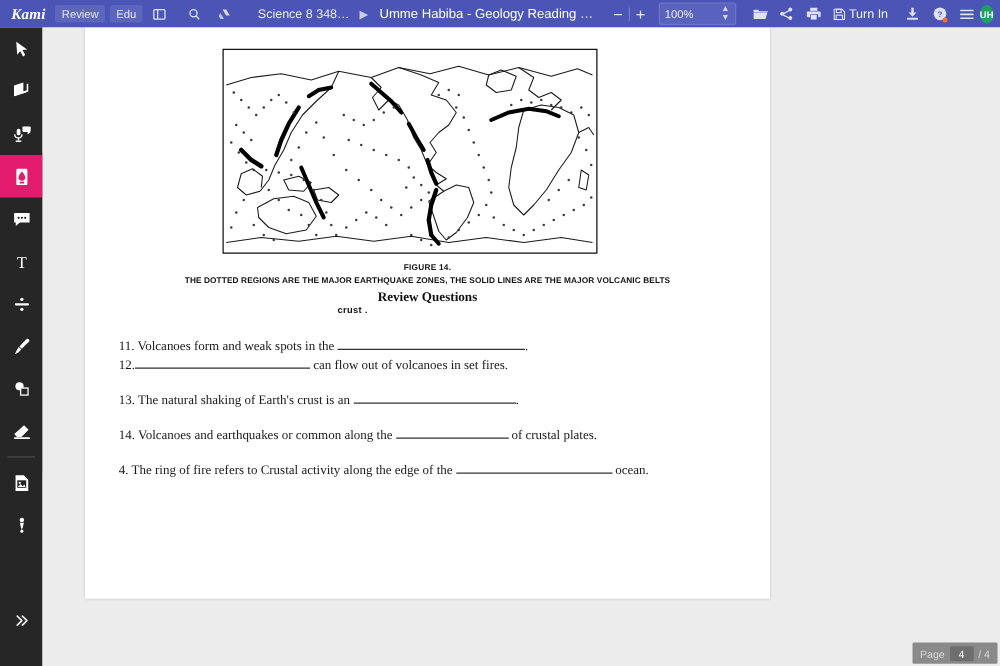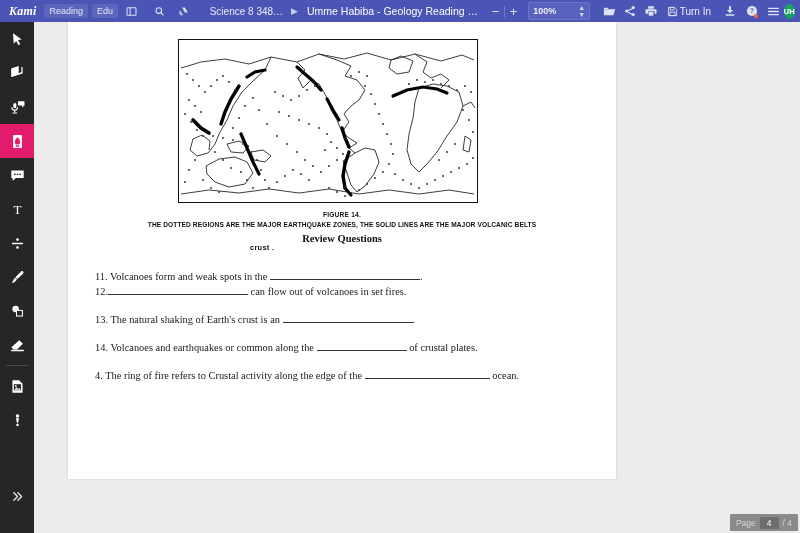--- a/index.html
+++ b/index.html
@@ -45,21 +45,21 @@
   .tb-zoomgrp { display: flex; align-items: center; margin-left: 4px; }
   .tb-zbtn {
     width: 17px; height: 22px; display: flex; align-items: center;
     justify-content: center; font-size: 13px; color: #e6e8f7;
   }
   .tb-vdiv { width: 1px; height: 11px; background: #737cc8; }
   .tb-zoomsel {
     margin-left: 6px; background: #5963bd; border: 1px solid #6c76c8;
     border-radius: 2px; height: 15px; width: 62px;
     display: flex; align-items: center; justify-content: space-between;
-    padding: 8px 4px; font-size: 9px; color: #eceefb; font-weight: bold;
+    padding: 8px 4px; font-size: 9px; color: #eceefb;
   }
   .tb-spin { font-size: 7px; line-height: 7px; color: #d2d6f0; }
   .tb-turnin { font-size: 10px; color: #eef0fb; padding-right: 3px; }
   .tb-avatar {
     width: 15px; height: 15px; border-radius: 50%;
     background: #1aa260; color: #fff; font-size: 7.5px; font-weight: bold;
     display: flex; align-items: center; justify-content: center;
     margin: 0 5px 0 3px; letter-spacing: .2px;
   }
   .help-dot {
@@ -137,21 +137,21 @@
     position: absolute; left: 27px;
     font-family: "Liberation Serif", serif;
     font-size: 10.4px; color: #1a1a1a;
     white-space: nowrap;
   }
   .blank {
     display: inline-block; border-bottom: 1px solid #333;
     vertical-align: baseline; height: 11px;
   }
   #annot-crust {
-    position: absolute; left: 182px; top: 221px;
+    position: absolute; left: 202px; top: 221px;
     font-family: "Liberation Sans", sans-serif;
     font-size: 7.4px; font-weight: bold; color: #111;
     letter-spacing: .3px;
   }
 
   
   #page-ind {
     position: absolute; right: 2px; bottom: 2px;
     height: 17px; background: #8a8a8a;
     display: flex; align-items: center; padding: 0 6px;
@@ -165,21 +165,21 @@
 </style>
 </head>
 <body>
 
 <div id="app">
 
   <div id="topbar">
 
     <div class="tb-logo">Kami</div>
 
-    <span class="tb-chip">Reading</span>
+    <span class="tb-chip">Review</span>
     <span class="tb-chip">Edu</span>
 
     <span class="tb-icon" style="margin-left:2px">
       <svg width="11" height="11" viewBox="0 0 16 16" fill="none" stroke="currentColor" stroke-width="1.5">
         <rect x="1.5" y="2.5" width="13" height="11" rx="1"></rect>
           <line x1="6" y1="2.5" x2="6" y2="13.5"></line>
       </svg>
     </span>
 
     <span class="tb-icon" style="margin-left:13px">

